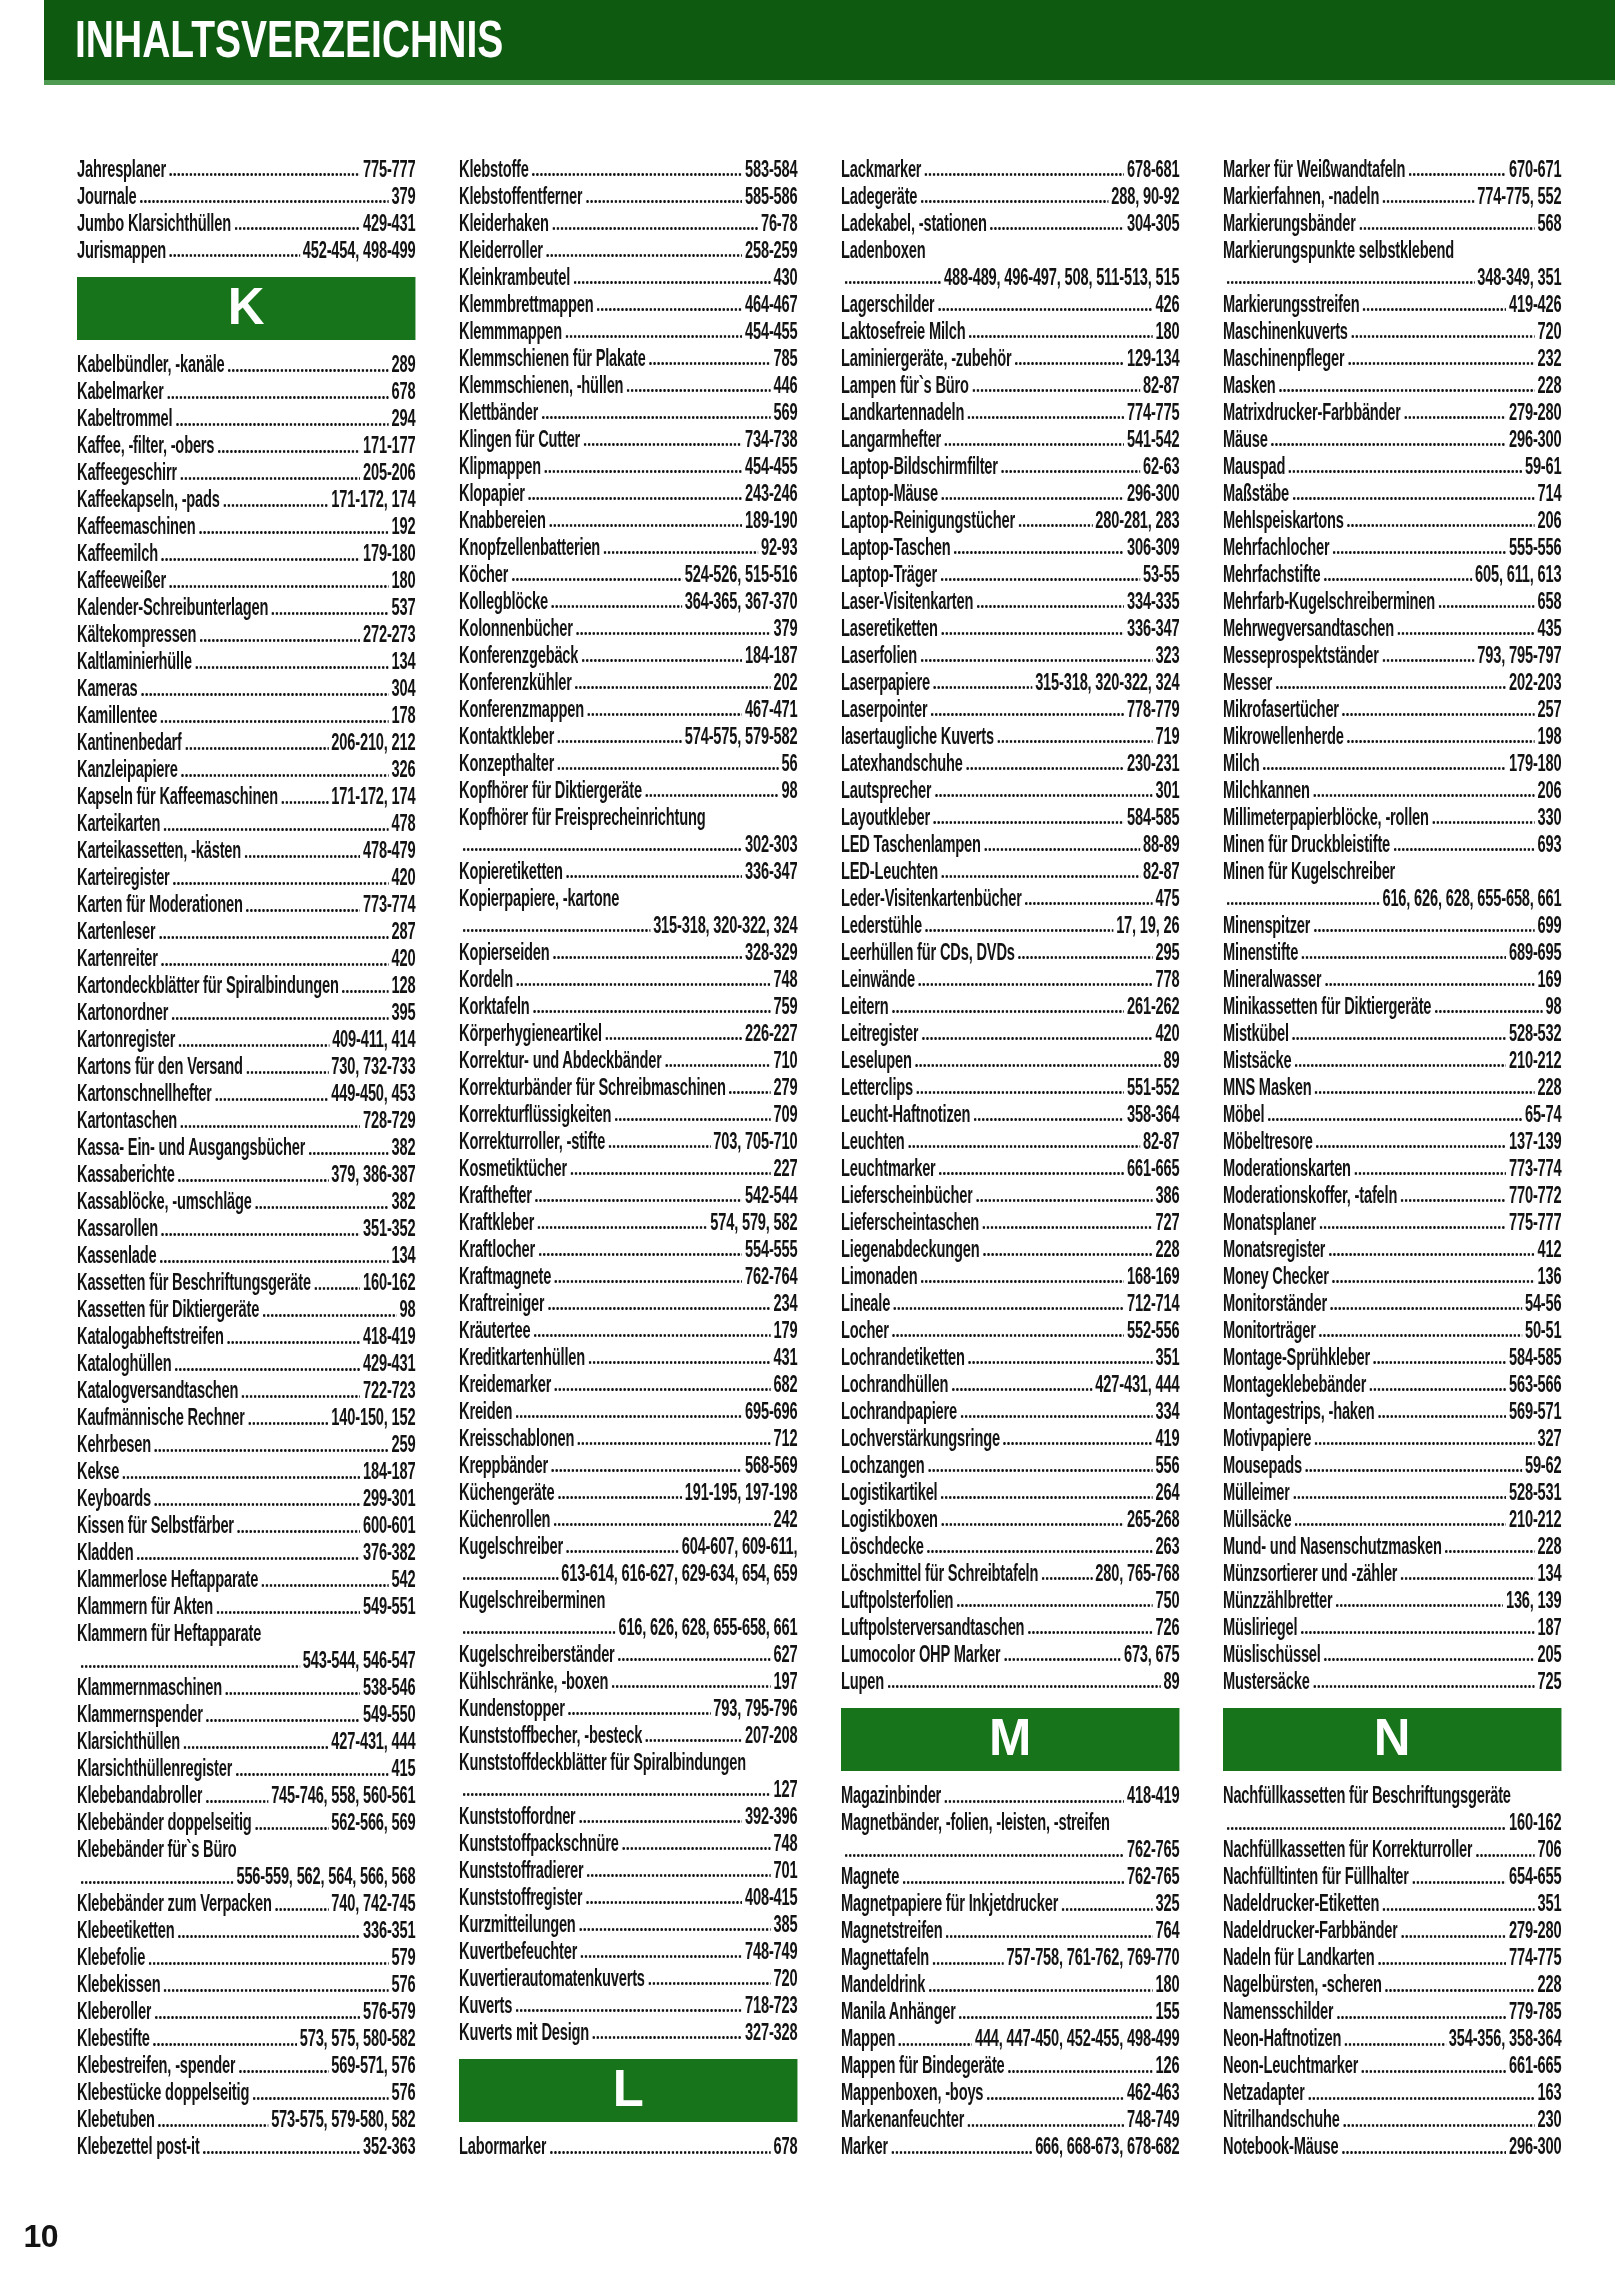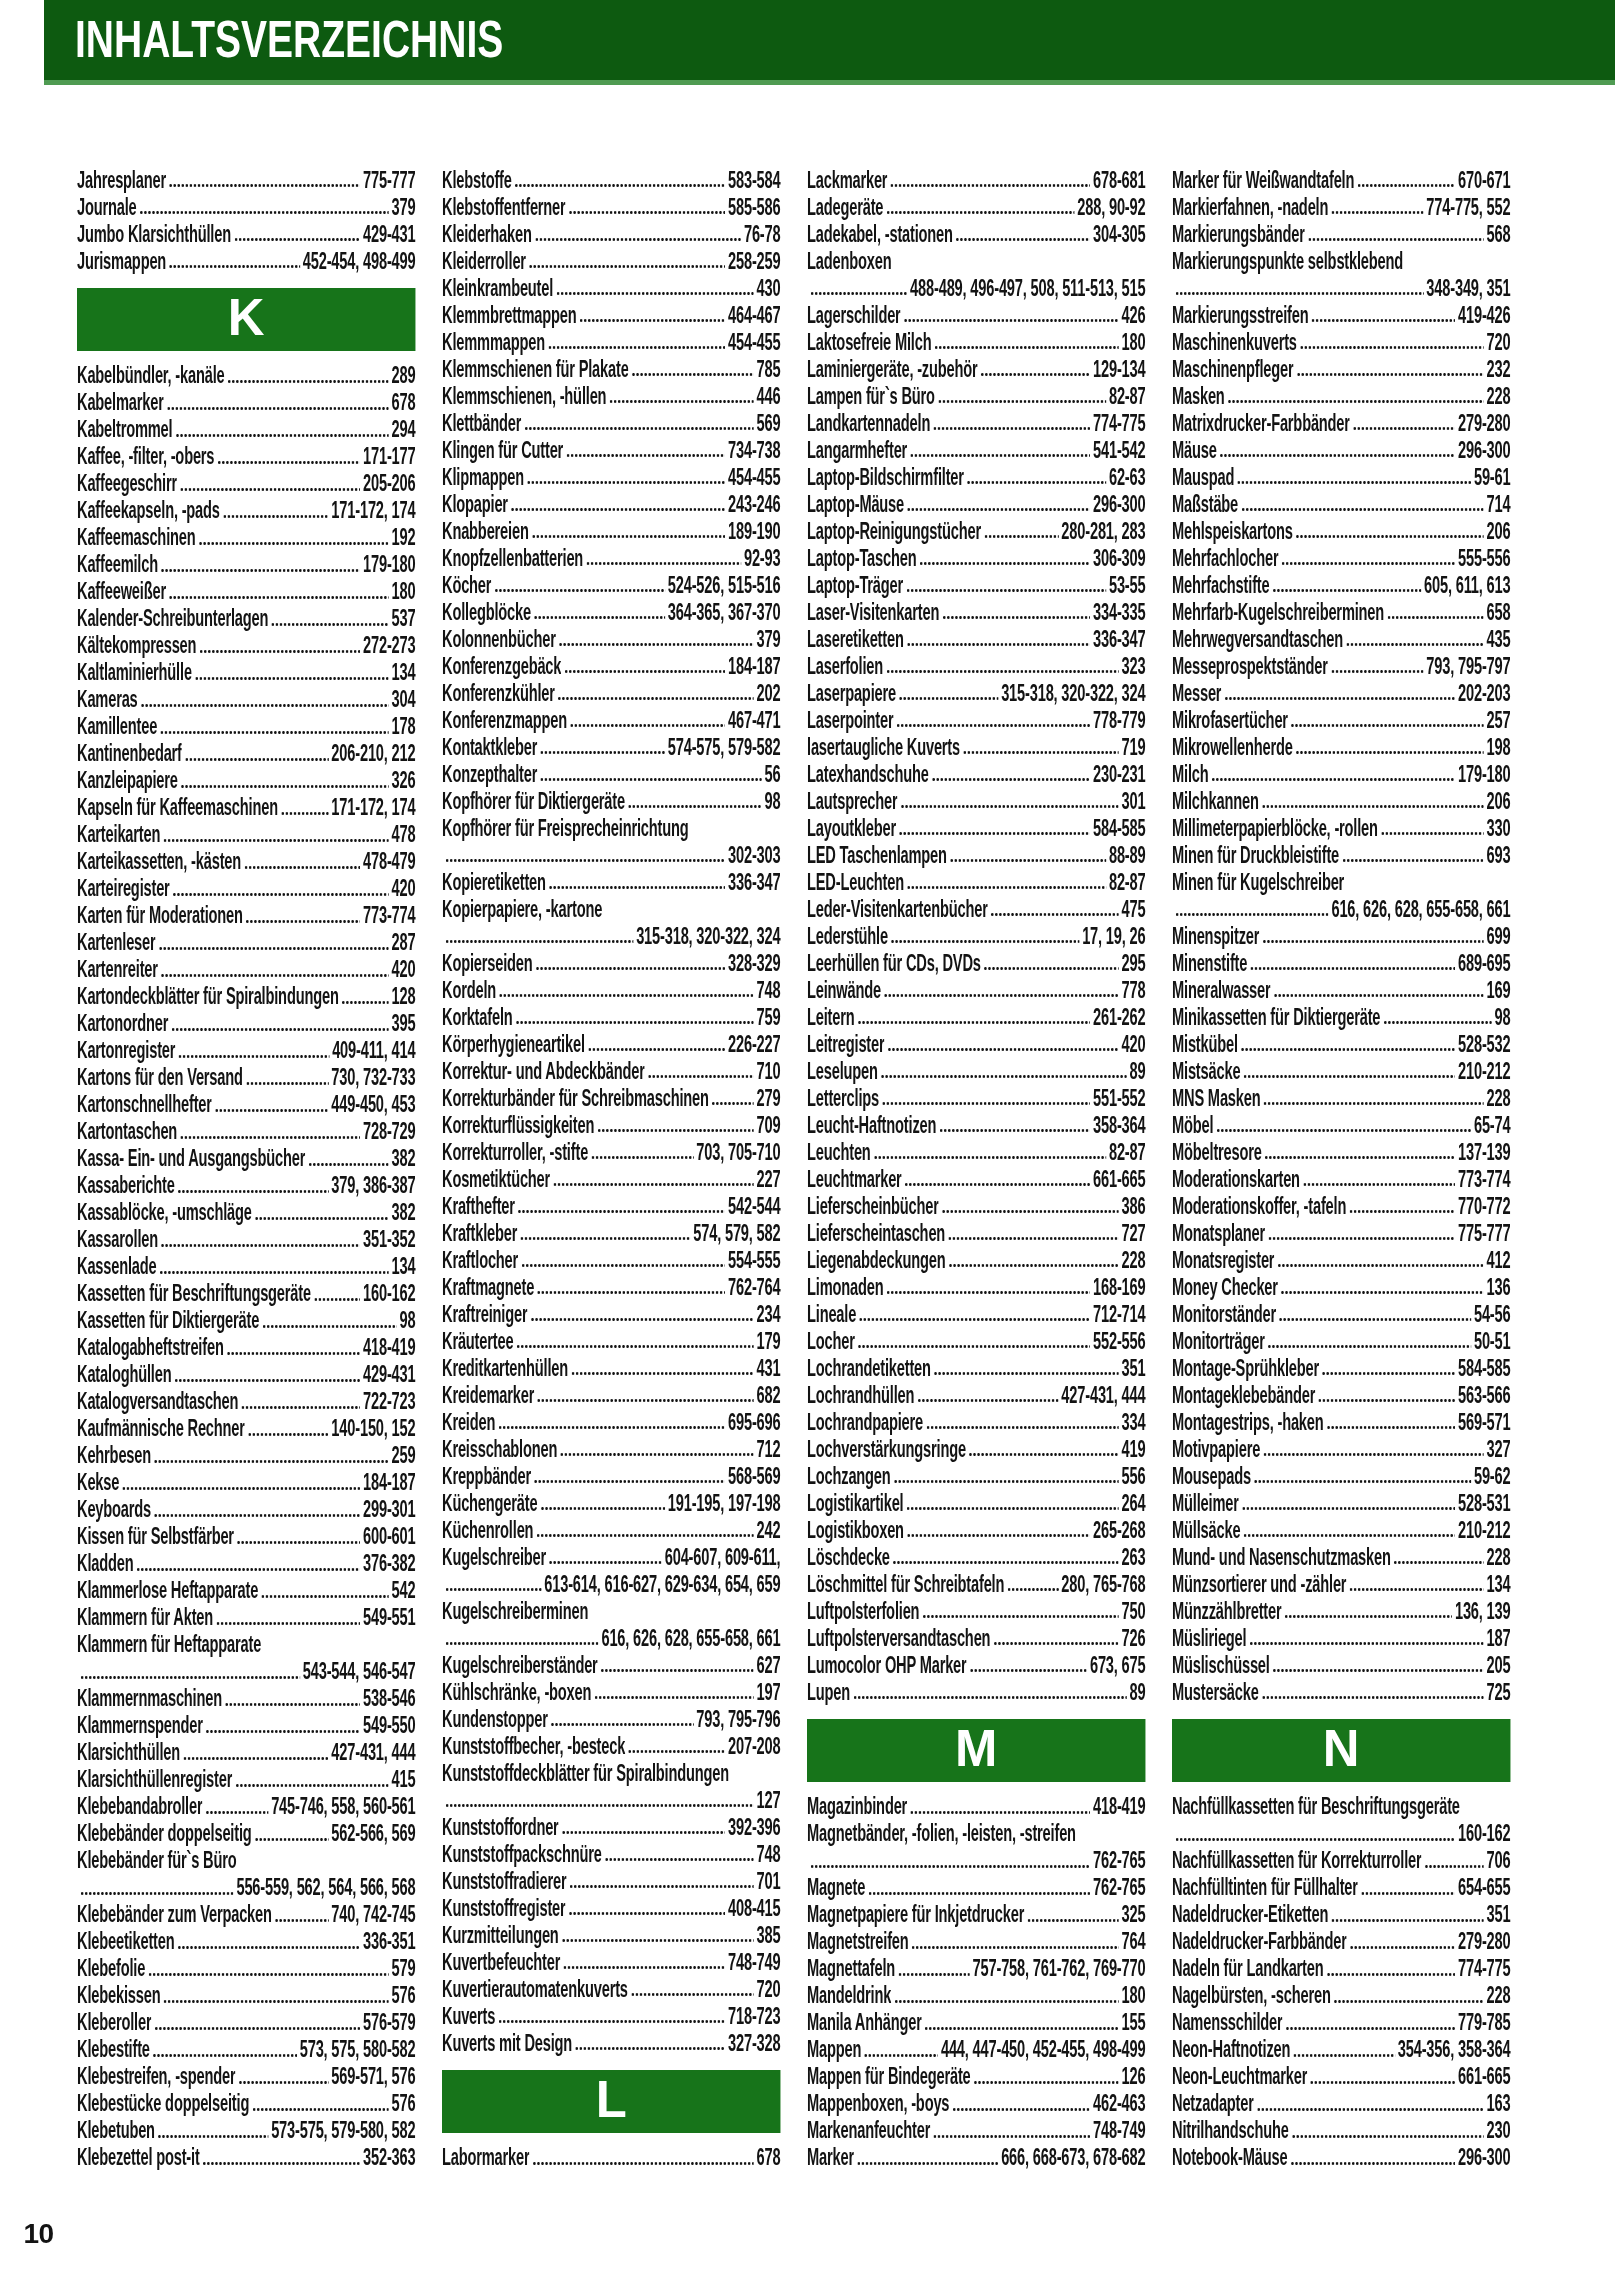--- a/index.html
+++ b/index.html
@@ -18,23 +18,22 @@
     margin-left:8px;
   }
   .title{
     position:absolute;left:31px;top:9px;
     font-size:52px;color:#ffffff;letter-spacing:0px;
     transform:scaleX(0.75);transform-origin:0 0;
     white-space:nowrap;
   }
   .cols{
     position:absolute;left:77px;top:156px;width:1475px;
-    display:grid;grid-template-columns:repeat(4,338px);column-gap:27px;
+    display:grid;grid-template-columns:repeat(4,338px);column-gap:44px;
     align-items:start;
-    margin-top:11px;
   }
   .col{overflow:visible;}
   .col-inner{
     width:543px;transform:scaleX(0.6233);transform-origin:0 0;
   }
   .row{
     display:flex;height:27px;line-height:27px;
     font-size:23.5px;letter-spacing:-0.3px;white-space:nowrap;
   }
   .row .n{flex:0 1 auto;overflow:hidden;}
@@ -49,21 +48,21 @@
   .section{
     height:63px;margin:12.7px 0 11.8px 0;
     background:var(--section,#17741a);
     text-align:center;
   }
   .section .letter{
     display:inline-block;line-height:60px;font-size:51px;color:#ffffff;
     transform:scaleX(1.6);transform-origin:center;
   }
   .pagenum{
-    position:absolute;left:23.5px;top:2218px;font-size:28px;letter-spacing:-0.5px;
+    position:absolute;left:23.5px;top:2218px;font-size:32px;letter-spacing:-0.5px;
   }
 </style>
 </head>
 <body style="--bar: #0d5a10; --baredge: #4f9b52; --section: #17741a; --text: #131313;">
 
 <div class="topbar">
   <div class="title">INHALTSVERZEICHNIS</div>
 </div>
 
 <div class="cols">

